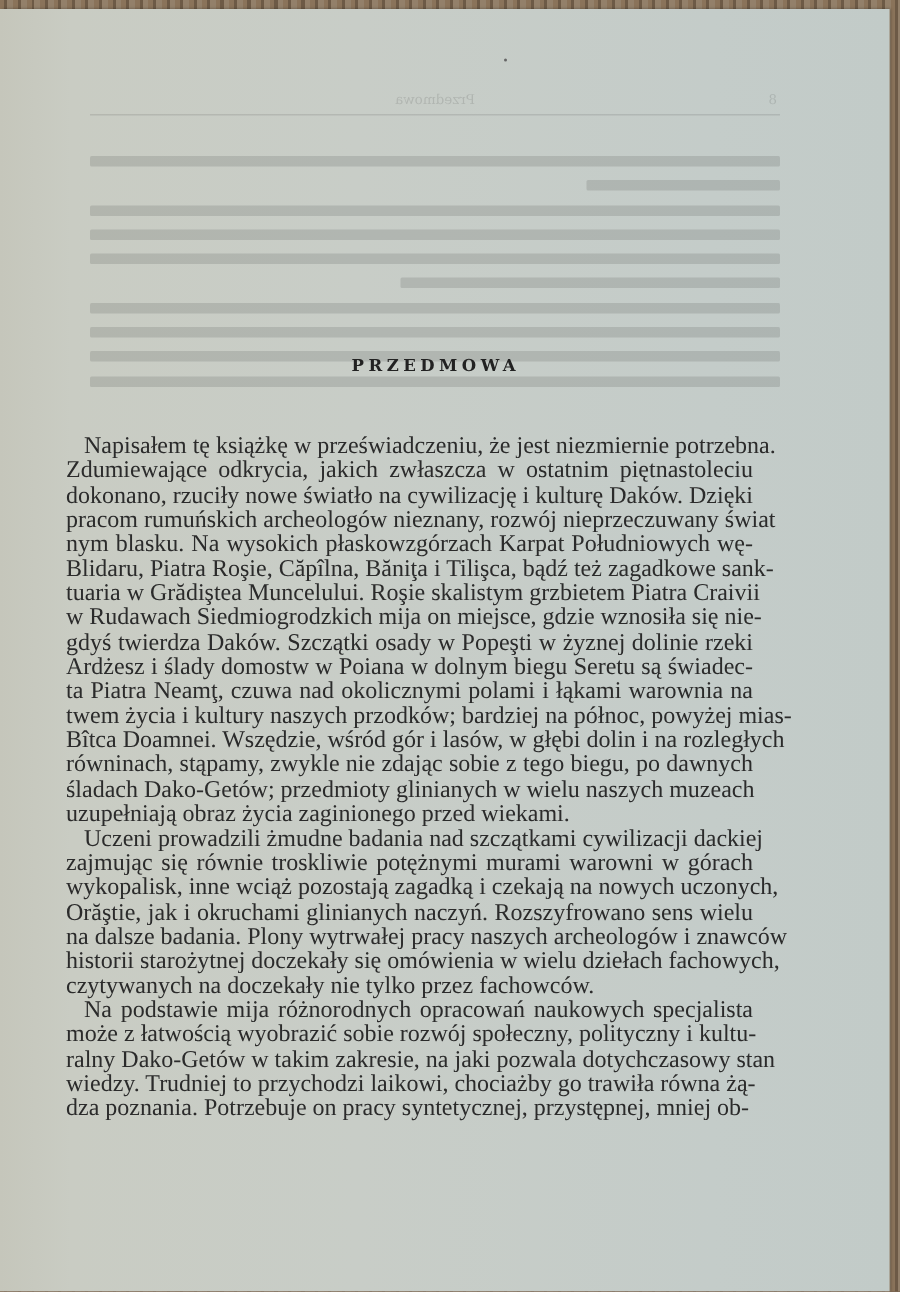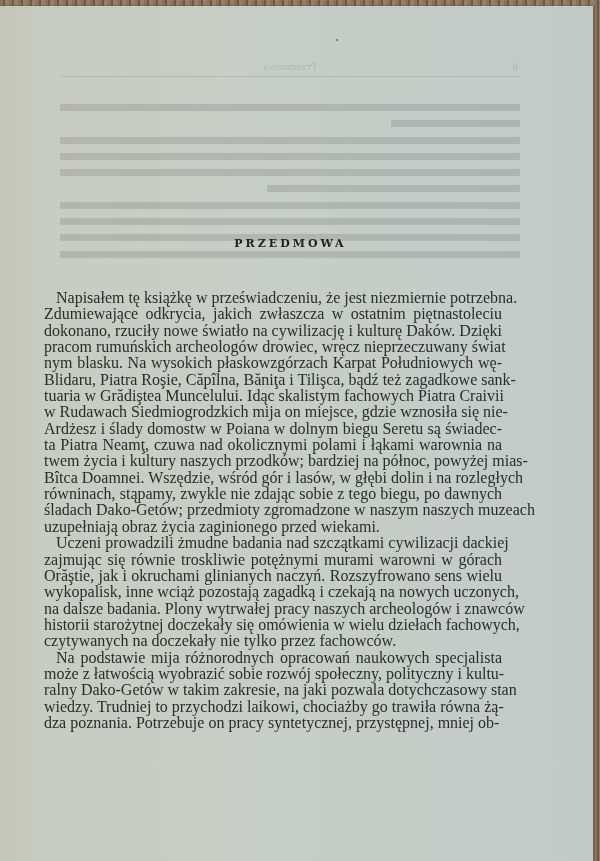--- a/index.html
+++ b/index.html
@@ -76,36 +76,37 @@
   <div class="dot" style="left:336px; top:33px;"></div>
 
   <div class="heading">
     <span>PRZEDMOWA</span>
   </div>
 
   <div class="body" id="body">
       <span class="line indent">Napisałem tę książkę w przeświadczeniu, że jest niezmiernie potrzebna.</span>
       <span class="line">Zdumiewające odkrycia, jakich zwłaszcza w ostatnim piętnastoleciu</span>
       <span class="line">dokonano, rzuciły nowe światło na cywilizację i kulturę Daków. Dzięki</span>
-      <span class="line">pracom rumuńskich archeologów drowiec, wręcz nieprzeczuwany świat</span>
+      <span class="line">pracom rumuńskich archeologów nieznany, rozwój nieprzeczuwany świat</span>
       <span class="line">nym blasku. Na wysokich płaskowzgórzach Karpat Południowych wę-</span>
       <span class="line">Blidaru, Piatra Roşie, Căpîlna, Băniţa i Tilişca, bądź też zagadkowe sank-</span>
-      <span class="line">tuaria w Grădiştea Muncelului. Idąc skalistym fachowych Piatra Craivii</span>
+      <span class="line">tuaria w Grădiştea Muncelului. Roşie skalistym grzbietem Piatra Craivii</span>
       <span class="line">w Rudawach Siedmiogrodzkich mija on miejsce, gdzie wznosiła się nie-</span>
+      <span class="line">gdyś twierdza Daków. Szczątki osady w Popeşti w żyznej dolinie rzeki</span>
       <span class="line">Ardżesz i ślady domostw w Poiana w dolnym biegu Seretu są świadec-</span>
       <span class="line">ta Piatra Neamţ, czuwa nad okolicznymi polami i łąkami warownia na</span>
       <span class="line">twem życia i kultury naszych przodków; bardziej na północ, powyżej mias-</span>
       <span class="line">Bîtca Doamnei. Wszędzie, wśród gór i lasów, w głębi dolin i na rozległych</span>
       <span class="line">równinach, stąpamy, zwykle nie zdając sobie z tego biegu, po dawnych</span>
-      <span class="line">śladach Dako-Getów; przedmioty zgromadzone w naszym naszych muzeach</span>
+      <span class="line">śladach Dako-Getów; przedmioty glinianych w wielu naszych muzeach</span>
       <span class="line last">uzupełniają obraz życia zaginionego przed wiekami.</span>
       <span class="line indent">Uczeni prowadzili żmudne badania nad szczątkami cywilizacji dackiej</span>
       <span class="line">zajmując się równie troskliwie potężnymi murami warowni w górach</span>
+      <span class="line">wykopalisk, inne wciąż pozostają zagadką i czekają na nowych uczonych,</span>
       <span class="line">Orăştie, jak i okruchami glinianych naczyń. Rozszyfrowano sens wielu</span>
-      <span class="line">wykopalisk, inne wciąż pozostają zagadką i czekają na nowych uczonych,</span>
       <span class="line">na dalsze badania. Plony wytrwałej pracy naszych archeologów i znawców</span>
       <span class="line">historii starożytnej doczekały się omówienia w wielu dziełach fachowych,</span>
       <span class="line last">czytywanych na doczekały nie tylko przez fachowców.</span>
       <span class="line indent">Na podstawie mija różnorodnych opracowań naukowych specjalista</span>
       <span class="line">może z łatwością wyobrazić sobie rozwój społeczny, polityczny i kultu-</span>
       <span class="line">ralny Dako-Getów w takim zakresie, na jaki pozwala dotychczasowy stan</span>
       <span class="line">wiedzy. Trudniej to przychodzi laikowi, chociażby go trawiła równa żą-</span>
       <span class="line last">dza poznania. Potrzebuje on pracy syntetycznej, przystępnej, mniej ob-</span>
     </div>
 </div>

